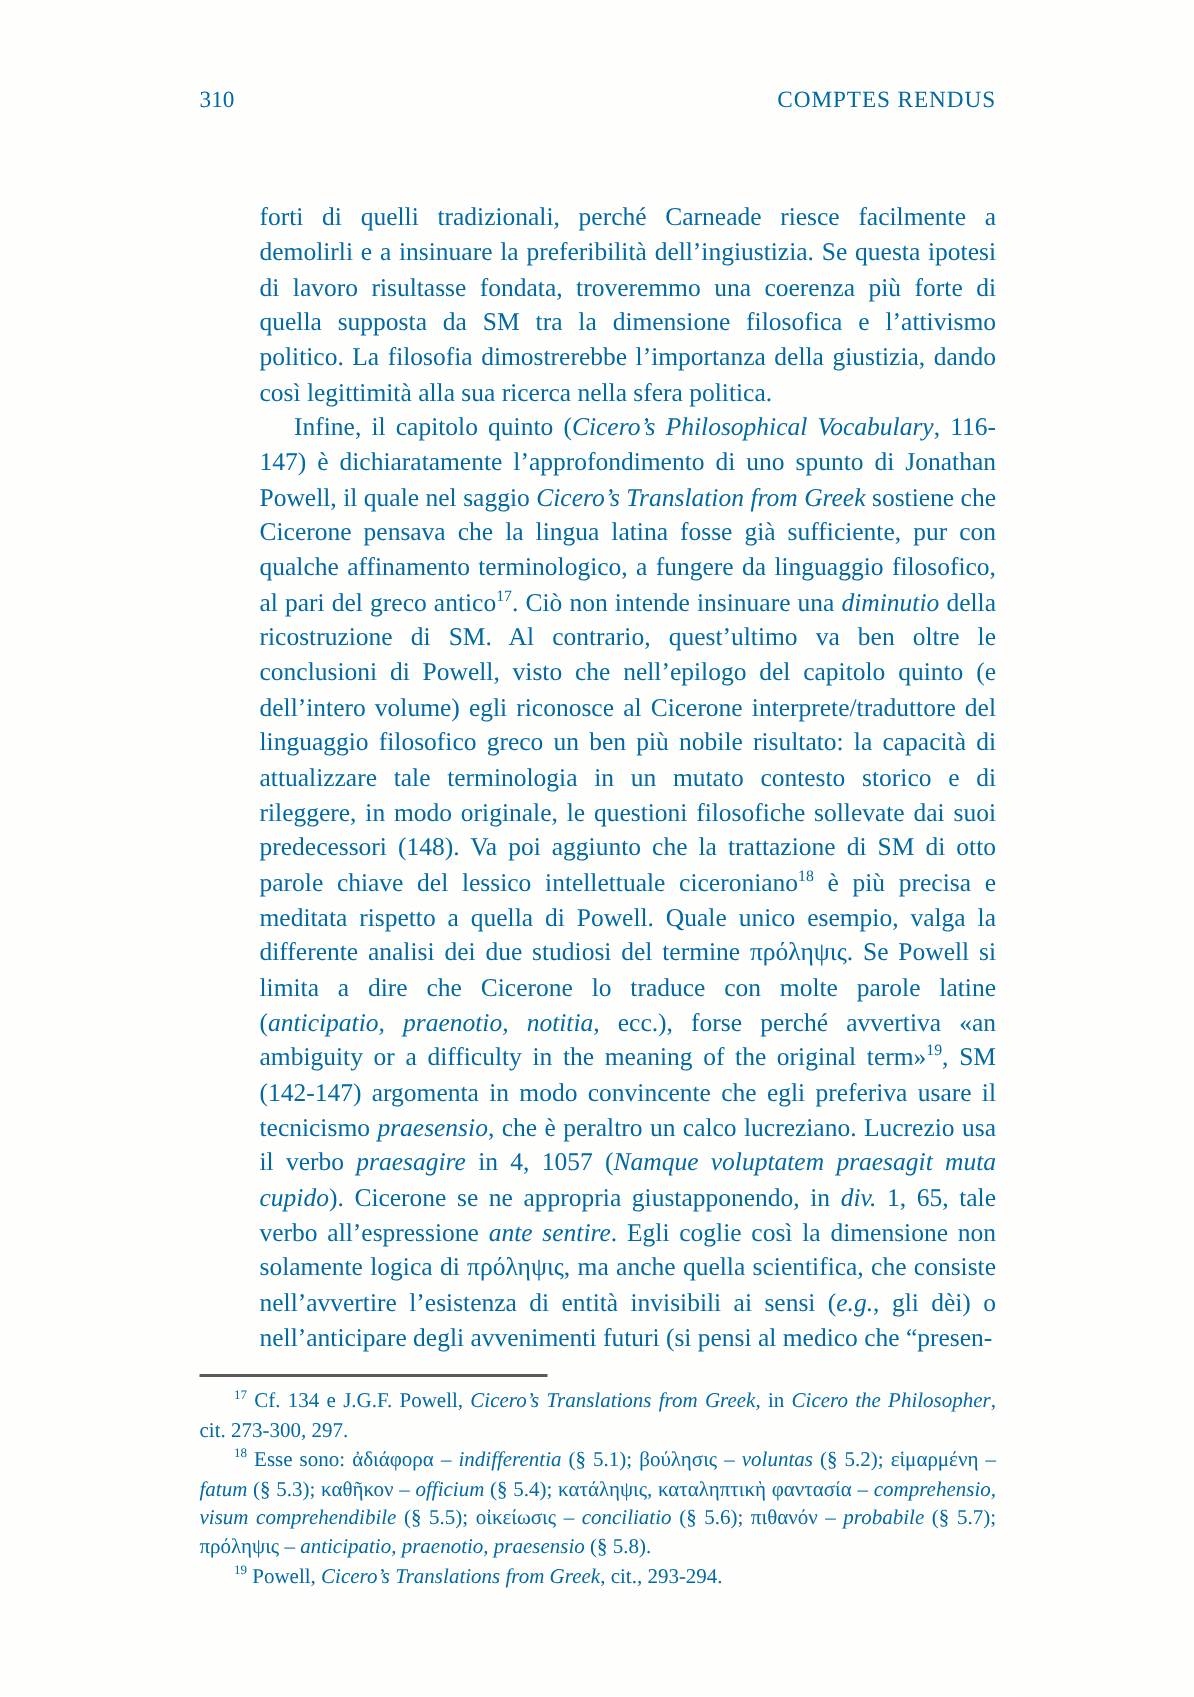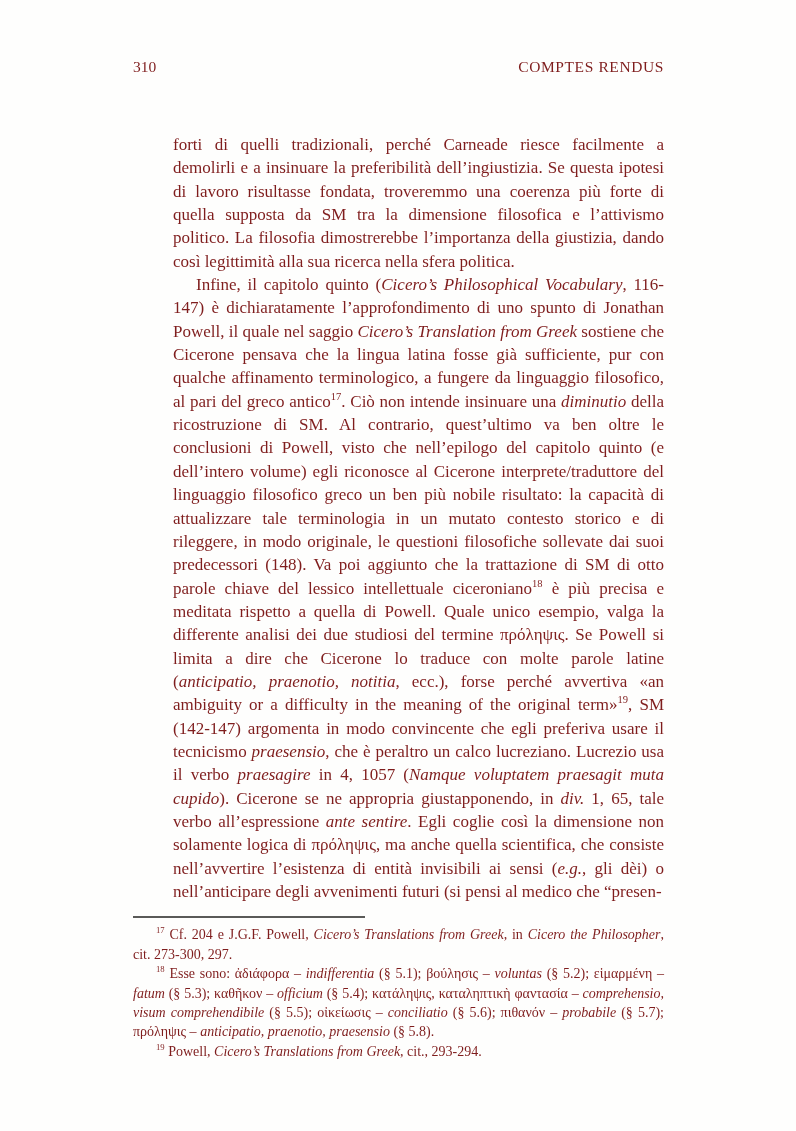--- a/index.html
+++ b/index.html
@@ -6,21 +6,21 @@
     margin: 0;
     padding: 0;
     background: #ffffff;
   }
   .page {
     position: relative;
     width: 796px;
     height: 1131px;
     box-sizing: border-box;
     background: #fefefd;
-    color: #7f1d1d;
+    color: #0369a1;
     font-family: "Liberation Serif", "DejaVu Serif", serif;
     padding: 57px 132px 0 133px;
     overflow: hidden;
   }
   .running-header {
     position: relative;
     height: 19px;
     font-size: 15.5px;
     line-height: 19px;
   }
@@ -82,18 +82,18 @@
   </div>
 
   <div class="body-text">
     <p class="para"><span>forti di quelli tradizionali, perché Carneade riesce facilmente a demolirli e a insinuare la preferibilità dell’ingiustizia. Se questa ipotesi di lavoro risultasse fondata, troveremmo una coerenza più forte di quella supposta da SM tra la dimensione filosofica e l’attivismo politico. La filosofia dimostrerebbe l’importanza della giustizia, dando così legittimità alla sua ricerca nella sfera politica.</span></p>
     <p class="para indent"><span>Infine, il capitolo quinto (</span><em>Cicero’s Philosophical Vocabulary</em><span>, 116-147) è dichiaratamente l’approfondimento di uno spunto di Jonathan Powell, il quale nel saggio </span><em>Cicero’s Translation from Greek</em><span> sostiene che Cicerone pensava che la lingua latina fosse già sufficiente, pur con qualche affinamento terminologico, a fungere da linguaggio filosofico, al pari del greco antico</span><sup>17</sup><span>. Ciò non intende insinuare una </span><em>diminutio</em><span> della ricostruzione di SM. Al contrario, quest’ultimo va ben oltre le conclusioni di Powell, visto che nell’epilogo del capitolo quinto (e dell’intero volume) egli riconosce al Cicerone interprete/traduttore del linguaggio filosofico greco un ben più nobile risultato: la capacità di attualizzare tale terminologia in un mutato contesto storico e di rileggere, in modo originale, le questioni filosofiche sollevate dai suoi predecessori (148). Va poi aggiunto che la trattazione di SM di otto parole chiave del lessico intellettuale ciceroniano</span><sup>18</sup><span> è più precisa e meditata rispetto a quella di Powell. Quale unico esempio, valga la differente analisi dei due studiosi del termine πρόληψις. Se Powell si limita a dire che Cicerone lo traduce con molte parole latine (</span><em>anticipatio, praenotio, notitia</em><span>, ecc.), forse perché avvertiva «an ambiguity or a difficulty in the meaning of the original term»</span><sup>19</sup><span>, SM (142-147) argomenta in modo convincente che egli preferiva usare il tecnicismo </span><em>praesensio</em><span>, che è peraltro un calco lucreziano. Lucrezio usa il verbo </span><em>praesagire</em><span> in 4, 1057 (</span><em>Namque voluptatem praesagit muta cupido</em><span>). Cicerone se ne appropria giustapponendo, in </span><em>div.</em><span> 1, 65, tale verbo all’espressione </span><em>ante sentire</em><span>. Egli coglie così la dimensione non solamente logica di πρόληψις, ma anche quella scientifica, che consiste nell’avvertire l’esistenza di entità invisibili ai sensi (</span><em>e.g.</em><span>, gli dèi) o nell’anticipare degli avvenimenti futuri (si pensi al medico che “presen-</span></p>
   </div>
 
   <hr class="footnote-rule">
 
   <div class="footnotes">
-    <p class="footnote"><sup>17</sup><span> Cf. 204 e J.G.F. Powell, </span><em>Cicero’s Translations from Greek</em><span>, in </span><em>Cicero the Philosopher</em><span>, cit. 273-300, 297.</span></p>
+    <p class="footnote"><sup>17</sup><span> Cf. 134 e J.G.F. Powell, </span><em>Cicero’s Translations from Greek</em><span>, in </span><em>Cicero the Philosopher</em><span>, cit. 273-300, 297.</span></p>
     <p class="footnote"><sup>18</sup><span> Esse sono: ἀδιάφορα – </span><em>indifferentia</em><span> (§ 5.1); βούλησις – </span><em>voluntas</em><span> (§ 5.2); εἱμαρμένη – </span><em>fatum</em><span> (§ 5.3); καθῆκον – </span><em>officium</em><span> (§ 5.4); κατάληψις, καταληπτικὴ φαντασία – </span><em>comprehensio, visum comprehendibile</em><span> (§ 5.5); οἰκείωσις – </span><em>conciliatio</em><span> (§ 5.6); πιθανόν – </span><em>probabile</em><span> (§ 5.7); πρόληψις – </span><em>anticipatio, praenotio, praesensio</em><span> (§ 5.8).</span></p>
     <p class="footnote"><sup>19</sup><span> Powell, </span><em>Cicero’s Translations from Greek</em><span>, cit., 293-294.</span></p>
   </div>
 
 </div>
 
 </body></html>

